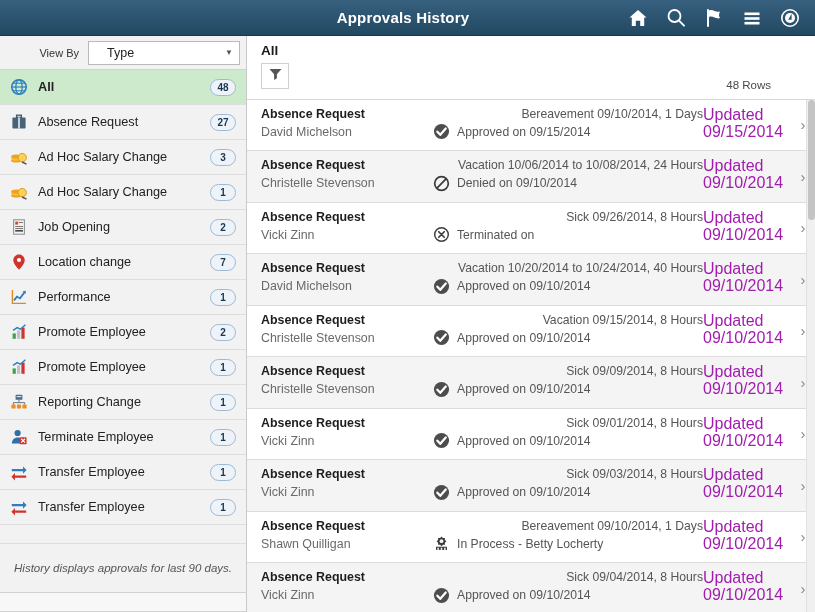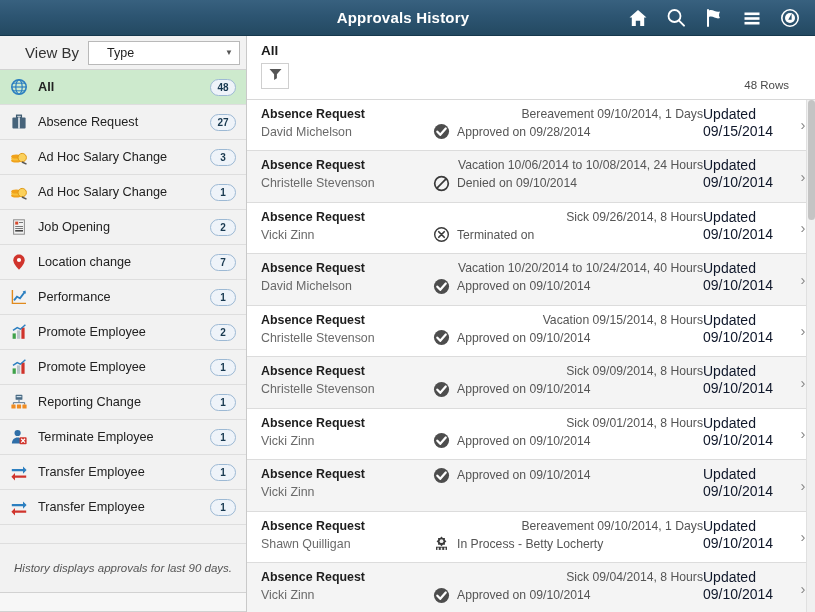--- a/index.html
+++ b/index.html
@@ -42,21 +42,21 @@
     border-right: 1px solid #c9c9c9;
     display: flex; flex-direction: column;
     overflow: hidden;
   }
   .viewby {
     height: 34px; display: flex; align-items: center;
     background: #f2f2f2; border-bottom: 1px solid #d2d2d2;
     padding: 0 6px 0 0;
   }
   .viewby-label {
-    font-size: 15px; color: #333; flex: 1; text-align: right;
+    font-size: 11px; color: #333; flex: 1; text-align: right;
     padding-right: 9px; white-space: nowrap;
   }
   .viewby-select {
     width: 152px; height: 24px;
     background: #fff; border: 1px solid #b9b9b9;
     display: flex; align-items: center; justify-content: space-between;
     padding: 0 6px 0 18px; font-size: 12.5px; color: #222;
     cursor: pointer;
   }
   .caret { font-size: 8px; color: #555; line-height: 1; }
@@ -98,21 +98,21 @@
     padding: 7px 14px 0 14px; position: relative;
   }
   .main-head-title { font-size: 13.5px; font-weight: bold; color: #1b1b1b; }
   .filter-btn {
     margin-top: 5px; width: 28px; height: 26px;
     border: 1px solid #cfcfcf; background: #fff;
     display: flex; align-items: center; justify-content: center;
     cursor: pointer;
   }
   .rows-count {
-    position: absolute; right: 26px; bottom: 8px;
+    position: absolute; right: 44px; bottom: 8px;
     font-size: 11.5px; color: #4a4a4a;
   }
 
   .list { flex: 1 1 auto; overflow: hidden; position: relative; }
   .row {
     height: 51.5px; display: flex; align-items: stretch;
     border-bottom: 1px solid #dcdcdc; cursor: pointer; background: #ffffff;
   }
   .row.alt { background: #f4f4f4; }
   .col-type {
@@ -122,21 +122,21 @@
   .type-person { font-size: 12.4px; color: #6a6a6a; line-height: 18px; }
   .col-detail { flex: 1 1 auto; padding: 6px 0 0 0; text-align: right; }
   .detail-text { font-size: 12.2px; color: #555; line-height: 17px; }
   .status-line { display: flex; align-items: center; gap: 7px; line-height: 18px; }
   .status-ico { width: 17px; height: 17px; flex: 0 0 17px; }
   .status-ico svg { display: block; }
   .status-text { font-size: 12.2px; color: #555; }
   .col-updated {
     width: 88px; flex: 0 0 88px; padding: 6px 0 0 0; text-align: left;
   }
-  .upd-line { font-size: 14px; color: #0f172a; line-height: 17px; }
+  .upd-line { font-size: 16px; color: #a21caf; line-height: 17px; }
   .col-chevron {
     width: 24px; flex: 0 0 24px; display: flex; align-items: center; justify-content: center;
   }
   .chev { color: #888; font-size: 15px; }
 
   
   .vscroll {
     position: absolute; top: 0; right: 0; width: 9px; height: 100%;
     background: #f0f0f0; border-left: 1px solid #e0e0e0;
   }
@@ -380,21 +380,21 @@
           </div>
           <div class="col-detail">
             <div class="detail-text">Bereavement 09/10/2014, 1 Days</div>
             <div class="status-line">
               <span class="status-ico">
                 <svg width="17" height="17" viewBox="0 0 18 18">
                   <circle cx="9" cy="9" r="8" fill="#4d4d4d"></circle>
                   <path d="M4.6 9.2 l3.1 3.3 l5.8 -6.6" fill="none" stroke="#ffffff" stroke-width="2.4" stroke-linecap="round" stroke-linejoin="round"></path>
                 </svg>
               </span>
-              <span class="status-text">Approved on 09/28/2014</span>
+              <span class="status-text">Approved on 09/15/2014</span>
             </div>
           </div>
           <div class="col-updated">
             <div class="upd-line">Updated</div>
             <div class="upd-line">09/15/2014</div>
           </div>
           <div class="col-chevron">
             <span class="chev">›</span>
           </div>
         </div>
@@ -547,20 +547,21 @@
           <div class="col-chevron">
             <span class="chev">›</span>
           </div>
         </div>
         <div class="row alt">
           <div class="col-type">
             <div class="type-name">Absence Request</div>
             <div class="type-person">Vicki Zinn</div>
           </div>
           <div class="col-detail">
+            <div class="detail-text">Sick 09/03/2014, 8 Hours</div>
             <div class="status-line">
               <span class="status-ico">
                 <svg width="17" height="17" viewBox="0 0 18 18">
                   <circle cx="9" cy="9" r="8" fill="#4d4d4d"></circle>
                   <path d="M4.6 9.2 l3.1 3.3 l5.8 -6.6" fill="none" stroke="#ffffff" stroke-width="2.4" stroke-linecap="round" stroke-linejoin="round"></path>
                 </svg>
               </span>
               <span class="status-text">Approved on 09/10/2014</span>
             </div>
           </div>

